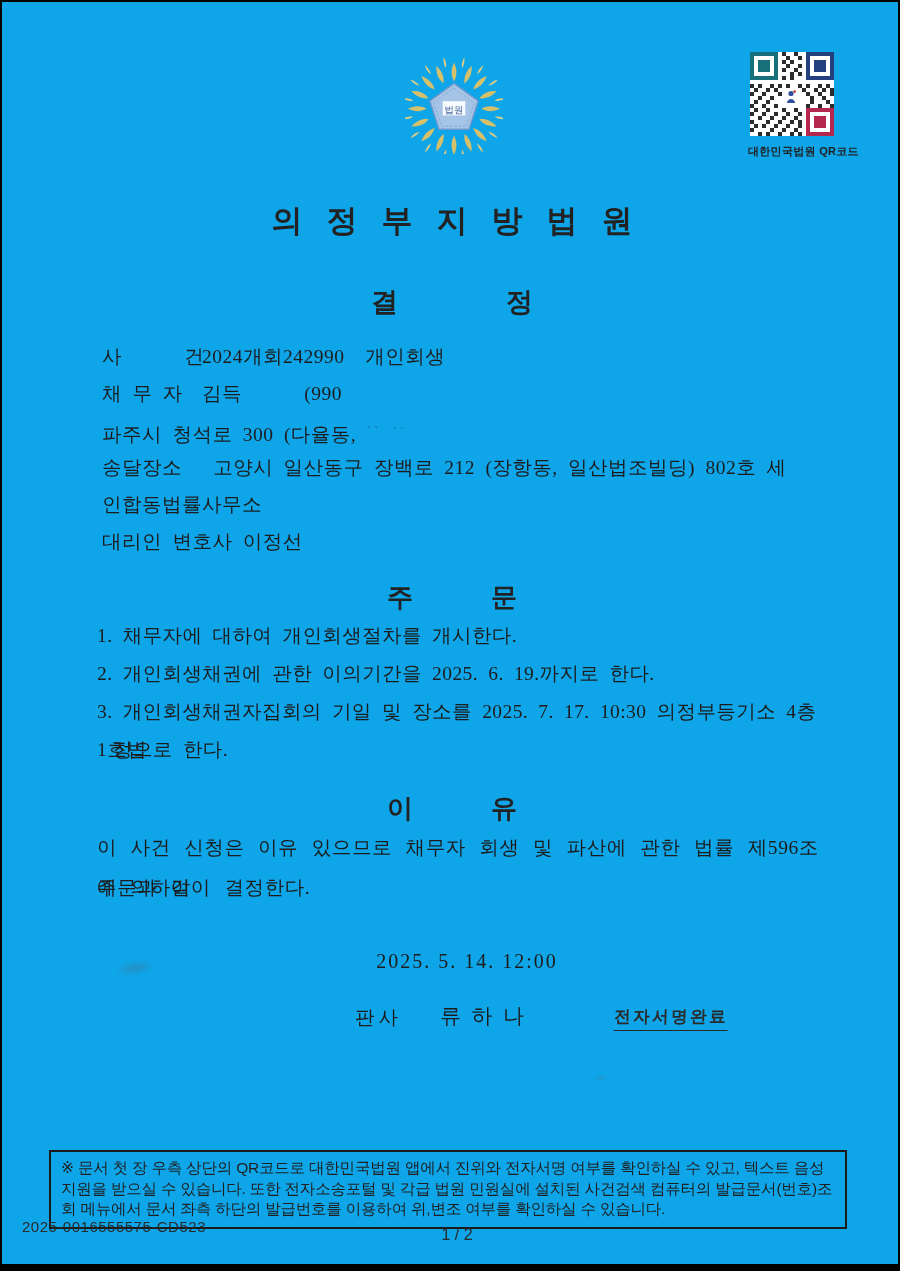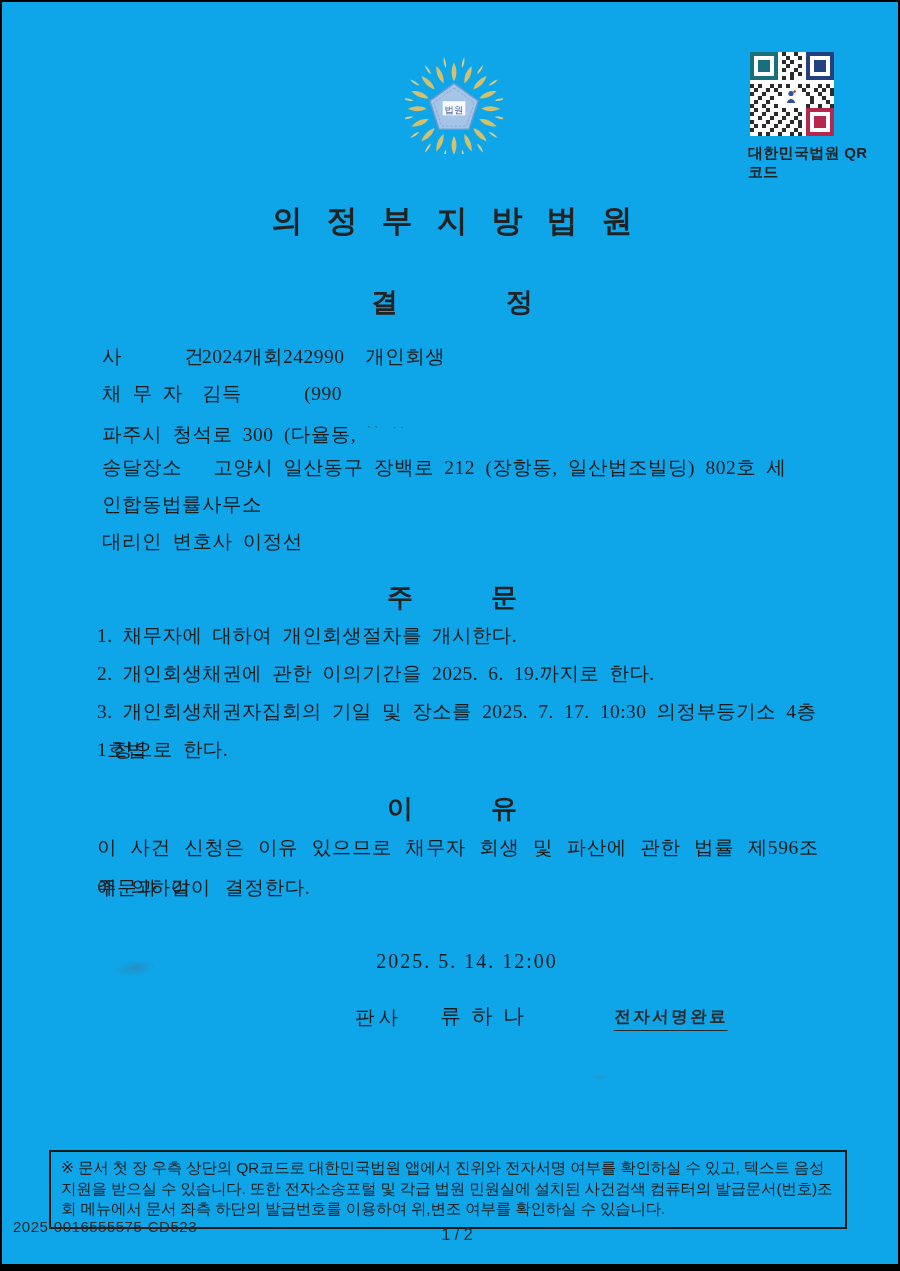--- a/index.html
+++ b/index.html
@@ -16,21 +16,21 @@
   .abs{position:absolute;}
 
   
   .emblem{left:403px;top:54px;width:98px;height:98px;}
 
   
   .qr{left:748px;top:50px;width:84px;height:84px;}
   .qr-caption{
     left:746px;top:142px;width:120px;
     font-family:"Liberation Sans","DejaVu Sans",sans-serif;
-    font-size:15px;font-weight:bold;color:#222;letter-spacing:.3px;
+    font-size:11px;font-weight:bold;color:#222;letter-spacing:.3px;
   }
 
   
   .court-title{
     left:0;top:198px;width:900px;text-align:center;
     font-size:31px;font-weight:bold;letter-spacing:24px;text-indent:24px;color:#222;
   }
   .section-heading{
     width:900px;text-align:center;font-size:27px;font-weight:bold;color:#222;
   }
@@ -66,21 +66,21 @@
   }
 
   
   .notice-box{
     left:47px;top:1148px;width:782px;border:2px solid #1a1a1a;
     padding:6px 2px 7px 10px;
     font-family:"Liberation Sans","DejaVu Sans",sans-serif;
     font-size:15.5px;line-height:20.5px;color:#1f1f1f;letter-spacing:-.2px;
   }
   .doc-number{
-    left:11px;top:1216px;font-family:"Liberation Sans","DejaVu Sans",sans-serif;
+    left:20px;top:1216px;font-family:"Liberation Sans","DejaVu Sans",sans-serif;
     font-size:15px;letter-spacing:.5px;color:#2a2a2a;
   }
   .page-indicator{
     left:0;top:1224px;width:910px;text-align:center;
     font-family:"Liberation Sans","DejaVu Sans",sans-serif;font-size:16px;color:#2a2a2a;
   }
   .bottom-bar{left:0;bottom:0;width:900px;height:7px;background:#000;}
 
   
   .smudge1{left:112px;top:958px;width:42px;height:16px;border-radius:50%;

